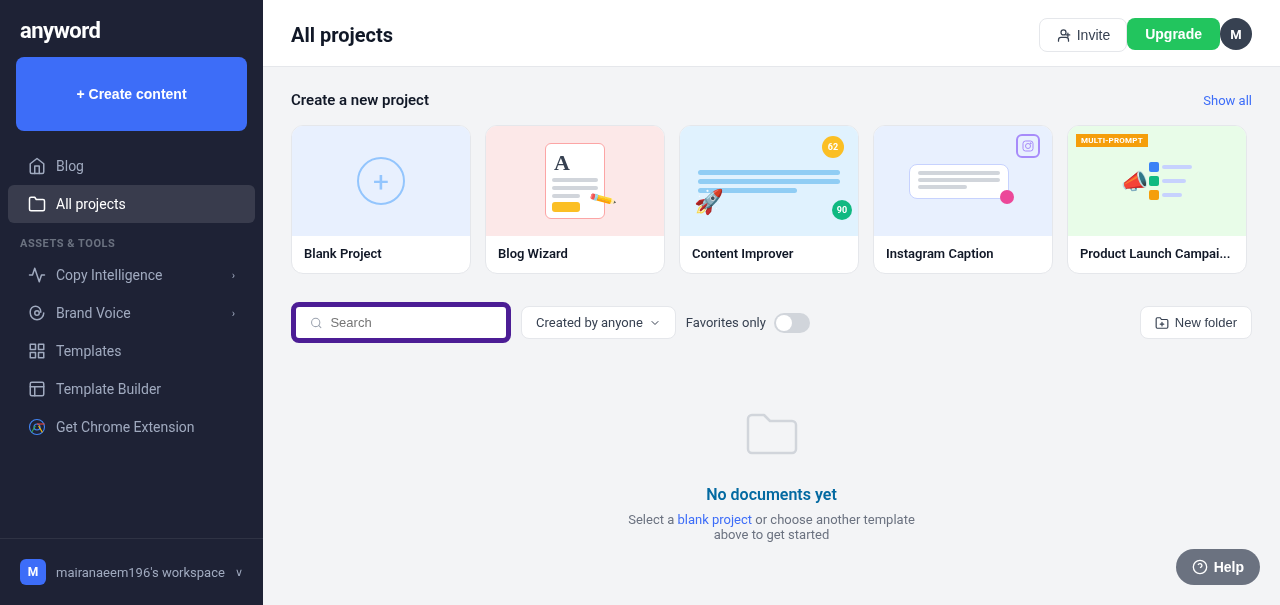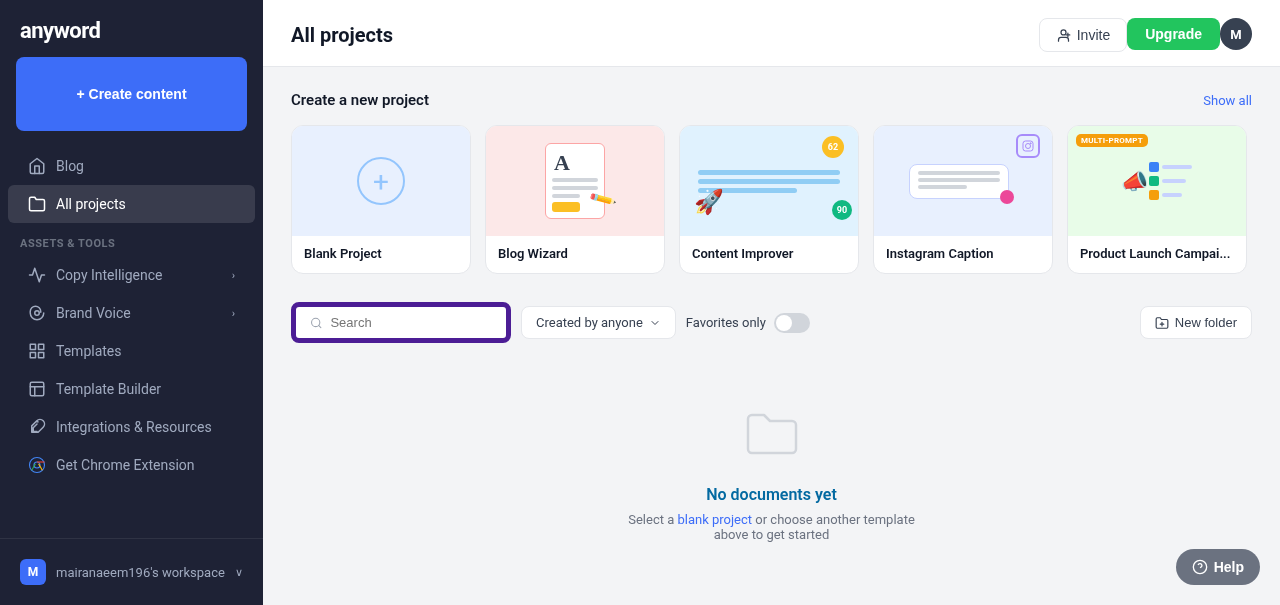--- a/index.html
+++ b/index.html
@@ -436,21 +436,21 @@
       position: relative; width: 100%; height: 100%;
       display: flex; align-items: center; justify-content: center;
     }
     .multi-prompt-badge {
       position: absolute; top: 8px; left: 8px;
       background: #f59e0b;
       color: #fff;
       font-size: 8px;
       font-weight: 700;
       padding: 2px 5px;
-      border-radius: 5px;
+      border-radius: 0;
       letter-spacing: 0.03em;
     }
     .pl-icons {
       display: flex; flex-direction: column; gap: 4px;
     }
     .pl-icon-row {
       display: flex; align-items: center; gap: 3px;
     }
     .pl-dot { width: 10px; height: 10px; background: #93c5fd; border-radius: 2px; }
     .pl-icon-line { height: 4px; background: #c7d2fe; border-radius: 2px; width: 30px; }
@@ -504,26 +504,20 @@
         <rect x="14" y="14" width="7" height="7"></rect>
       </svg>
     <span>Templates</span>
   </div>
   <div class="sidebar-nav-item">
     <svg class="nav-icon icon-svg" viewBox="0 0 24 24">
         <rect x="3" y="3" width="18" height="18" rx="2"></rect>
         <path d="M3 9h18M9 21V9"></path>
       </svg>
     <span>Template Builder</span>
-  </div>
-  <div class="sidebar-nav-item">
-    <svg class="nav-icon icon-svg" viewBox="0 0 24 24">
-        <path d="M20.24 12.24a6 6 0 00-8.49-8.49L5 10.5V19h8.5l6.74-6.76zm-9.8-7.07a2 2 0 012.83 0M12 18H7V13l5-5"></path>
-      </svg>
-    <span>Integrations &amp; Resources</span>
   </div>
   <div class="sidebar-nav-item">
     <svg class="nav-icon" viewBox="0 0 24 24" style="width:18px;height:18px;">
       <circle cx="12" cy="12" r="10" fill="none" stroke="#4285f4" stroke-width="1.5"></circle>
       <circle cx="12" cy="12" r="4" fill="none" stroke="#4285f4" stroke-width="1.5"></circle>
       <line x1="12" y1="8" x2="22" y2="8" stroke="#ea4335" stroke-width="1.5"></line>
       <line x1="4.93" y1="18.93" x2="9.93" y2="10.27" stroke="#34a853" stroke-width="1.5"></line>
       <line x1="19.07" y1="18.93" x2="14.07" y2="10.27" stroke="#fbbc05" stroke-width="1.5"></line>
     </svg>
     <span>Get Chrome Extension</span>

